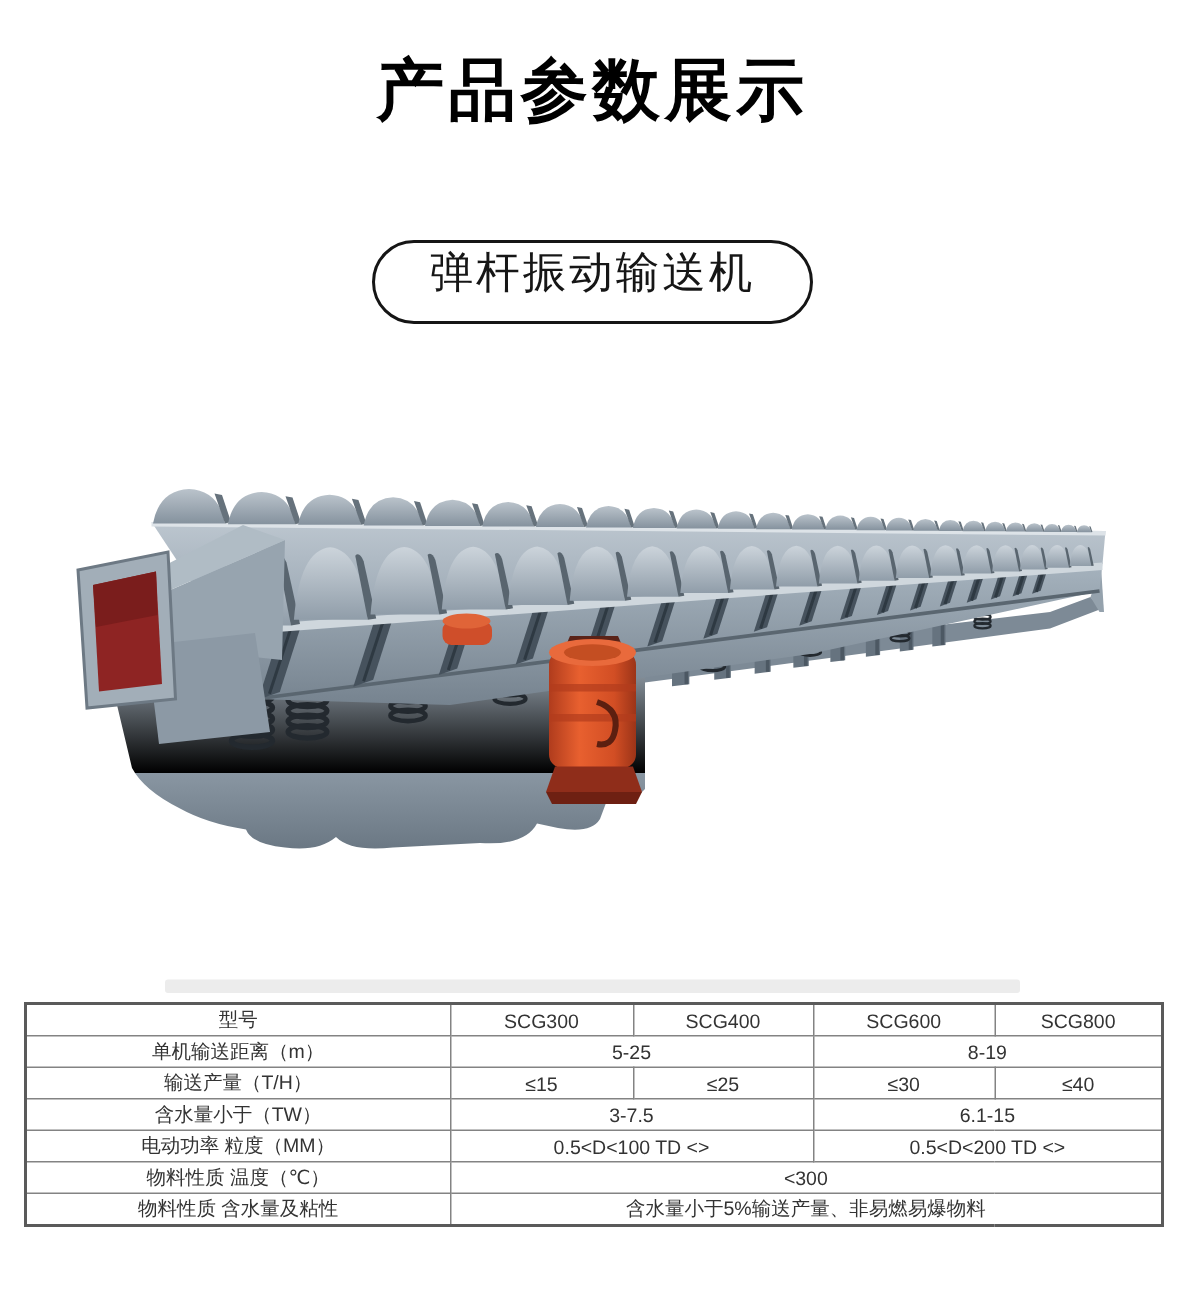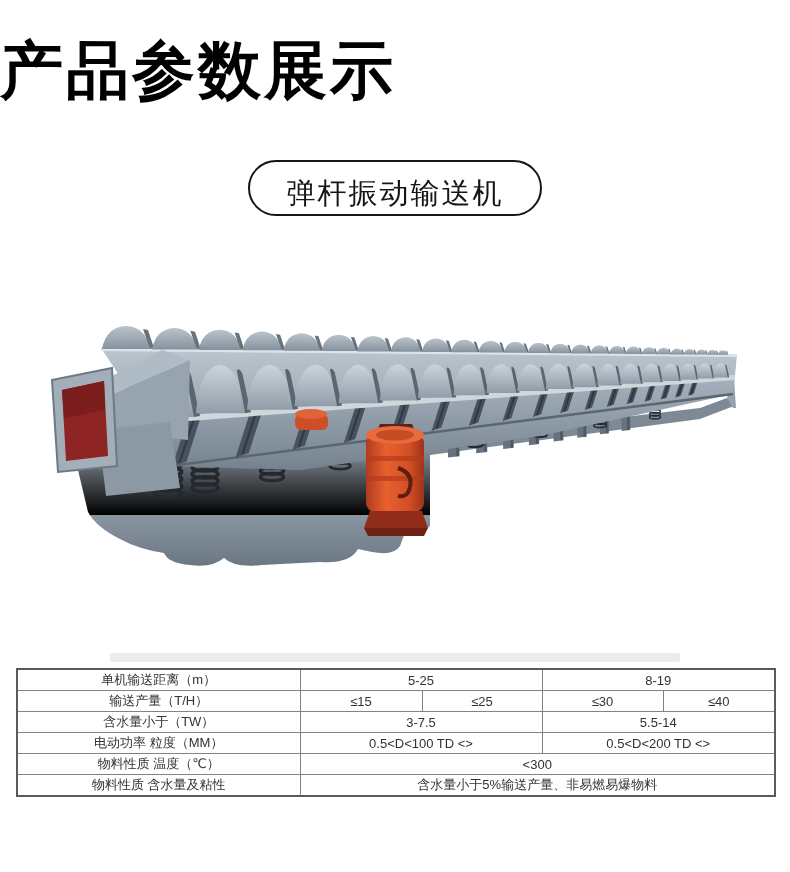--- a/index.html
+++ b/index.html
@@ -1,22 +1,22 @@
 <!DOCTYPE html>
 <html><head>
 <meta charset="utf-8">
 <style>
   html,body{margin:0;padding:0;background:#ffffff;}
   .page{position:relative;width:790px;height:872px;background:#ffffff;overflow:hidden;
         font-family:"Liberation Sans","DejaVu Sans",sans-serif;}
-  .title{position:absolute;top:34px;left:0;width:100%;margin:0;
-         font-size:63px;font-weight:900;color:#000;letter-spacing:3px;line-height:1.15;}
+  .title{position:absolute;top:34px;left:0;width:100%;margin:0;text-align:center;
+         font-size:45px;font-weight:900;color:#000;letter-spacing:3px;line-height:1.15;}
   .subtitle-box{position:absolute;top:160px;left:50%;transform:translateX(-50%);
          width:290px;height:52px;border:2px solid #151515;border-radius:28px;
-         display:flex;align-items:flex-end;justify-content:center;background:#fff;}
+         display:flex;align-items:flex-start;justify-content:center;background:#fff;}
   .subtitle-box span{font-size:29px;color:#161616;font-weight:500;letter-spacing:2px;}
   .machine-figure{position:absolute;top:318px;left:0;width:790px;height:300px;}
   .machine-figure svg{width:100%;height:100%;display:block;}
   .shadow-bar{position:absolute;top:653px;left:110px;width:570px;height:9px;
          background:#ececec;border-radius:2px;}
   table.spec-table{position:absolute;top:668px;left:16px;width:758px;
          border-collapse:collapse;table-layout:fixed;border:2px solid #5a5a5a;
          font-size:13px;color:#333;}
   table.spec-table td{border:1px solid #838383;height:20px;padding:0 2px;
          text-align:center;vertical-align:middle;white-space:nowrap;overflow:hidden;}
@@ -283,35 +283,42 @@
   <table class="spec-table">
     <colgroup>
       <col style="width:283px">
         <col style="width:122px">
         <col style="width:120px">
       <col style="width:121px">
         <col style="width:112px">
     </colgroup>
     <tbody>
       <tr>
+        <td>型号</td>
+        <td>SCG300</td>
+        <td>SCG400</td>
+        <td>SCG600</td>
+        <td>SCG800</td>
+      </tr>
+      <tr>
         <td>单机输送距离（m）</td>
         <td colspan="2">5-25</td>
         <td colspan="2">8-19</td>
       </tr>
       <tr>
         <td>输送产量（T/H）</td>
         <td>≤15</td>
         <td>≤25</td>
         <td>≤30</td>
         <td>≤40</td>
       </tr>
       <tr>
         <td>含水量小于（TW）</td>
         <td colspan="2">3-7.5</td>
-        <td colspan="2">5.5-14</td>
+        <td colspan="2">6.1-15</td>
       </tr>
       <tr>
         <td>电动功率 粒度（MM）</td>
         <td colspan="2">0.5&lt;D&lt;100 TD &lt;&gt;</td>
         <td colspan="2">0.5&lt;D&lt;200 TD &lt;&gt;</td>
       </tr>
       <tr>
         <td>物料性质 温度（℃）</td>
         <td colspan="4">&lt;300</td>
       </tr>

